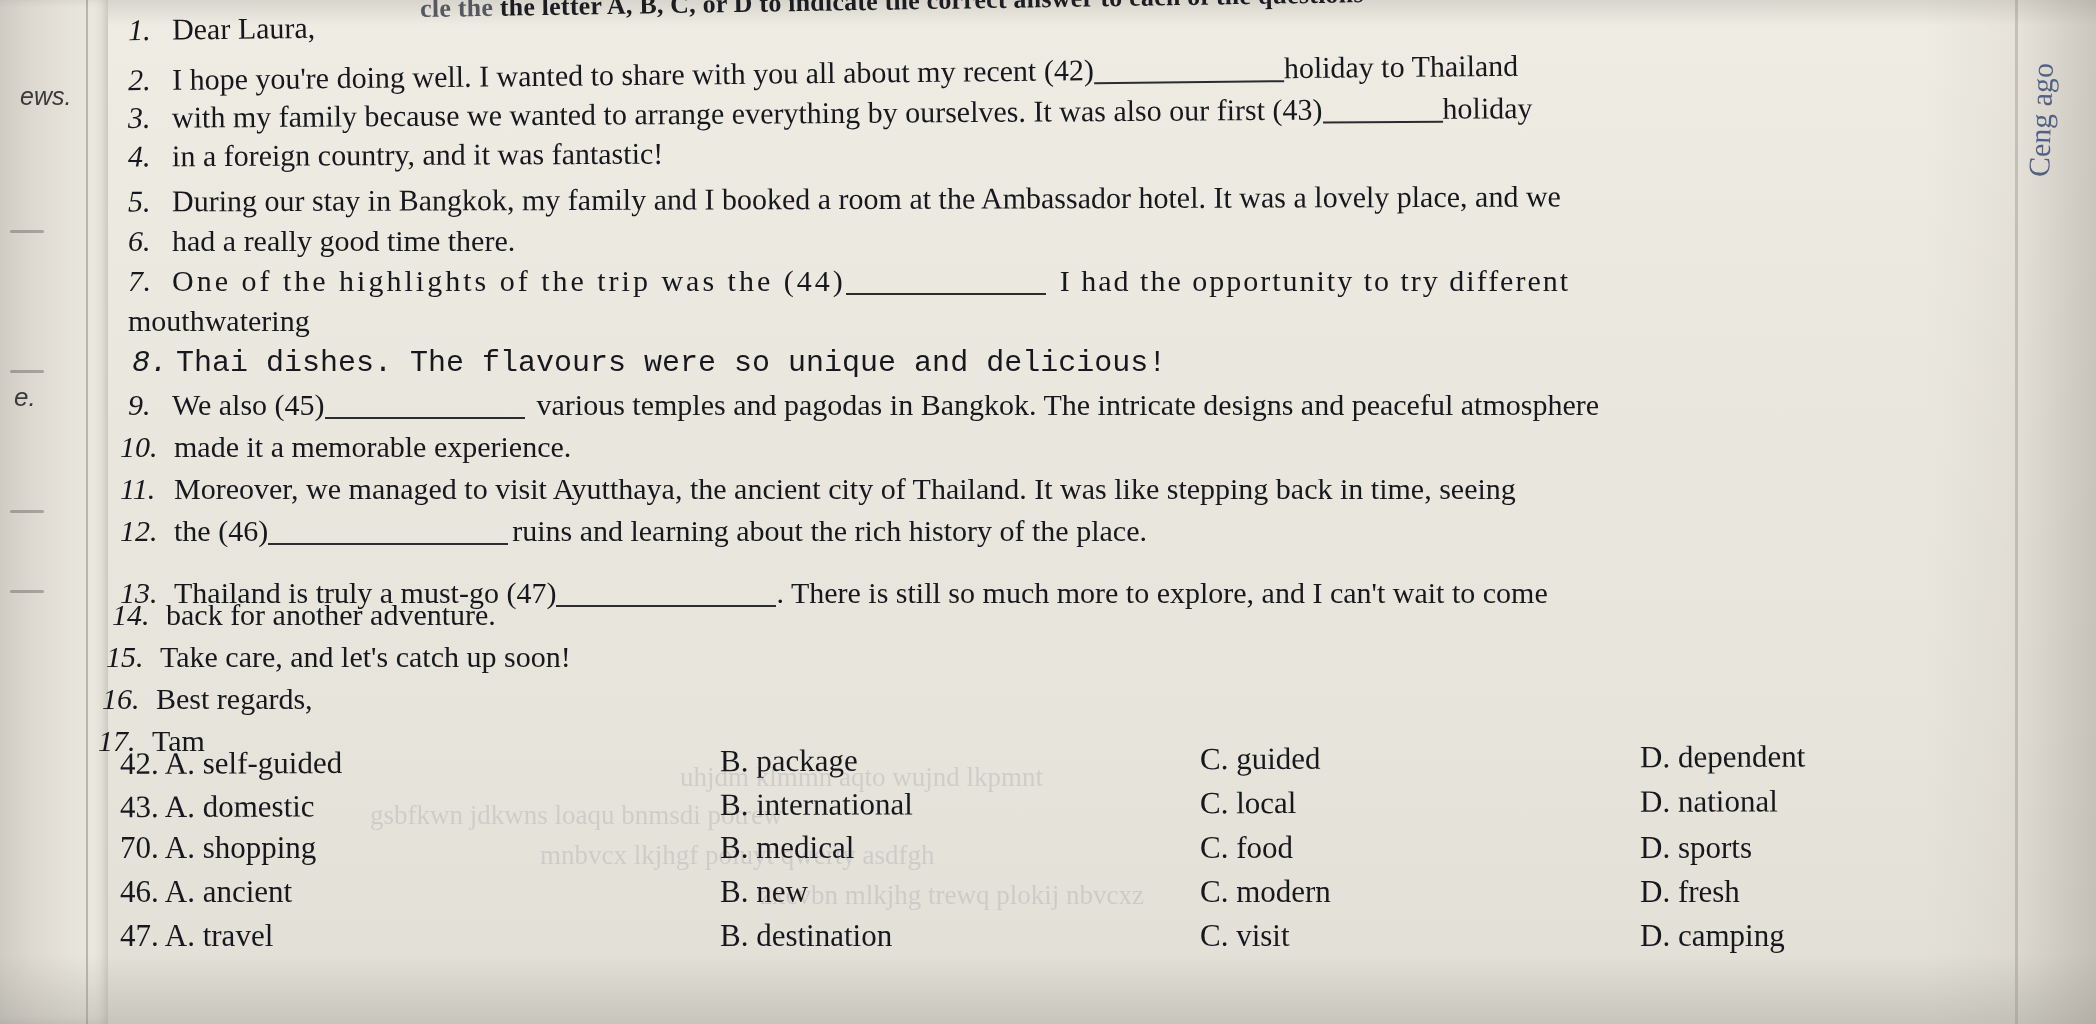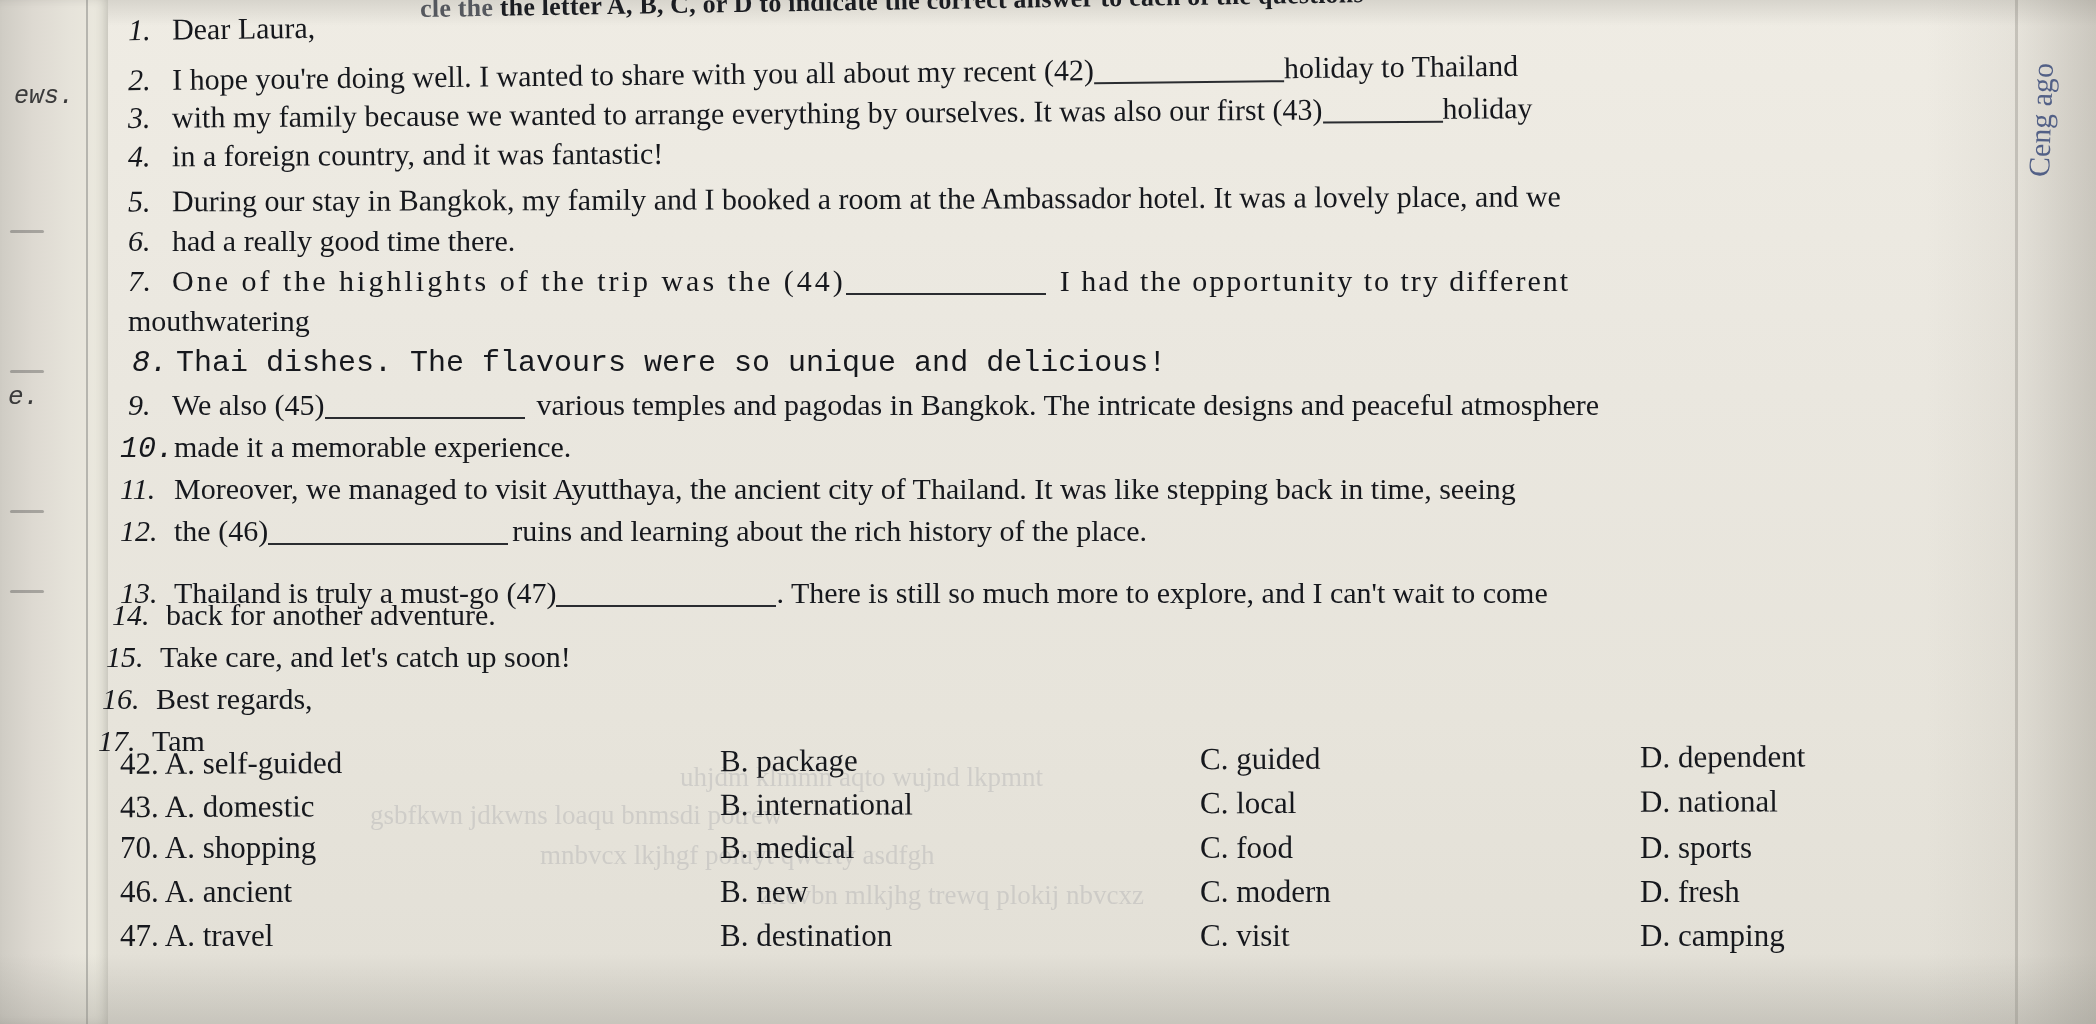--- a/index.html
+++ b/index.html
@@ -39,23 +39,24 @@
     border-radius: 2px;
   }
   .gutter-edge {
     position: absolute;
     left: 86px; top: 0;
     width: 2px; height: 1024px;
     background: rgba(90,90,90,0.35);
   }
   .margin-note {
     position: absolute;
-    font-family: Liberation Mono, monospace;
+    font-family: Liberation Sans, sans-serif;
     color: #3a3a3a;
     font-style: italic;
+    margin-left: 6px;
   }
   
   .right-shade {
     position: absolute;
     right: 0; top: 0;
     width: 170px; height: 1024px;
     background: linear-gradient(270deg, rgba(120,115,105,0.30) 0%, rgba(160,155,145,0.12) 45%, rgba(255,255,255,0) 100%);
     pointer-events: none;
   }
   .right-page-fold {
@@ -247,21 +248,21 @@
 
       <div class="line" style="top:340px; left:12px;font-family:Liberation Mono, monospace;">
         <span class="num">8.</span><span>Thai dishes. The flavours were so unique and delicious!</span>
       </div>
 
       <div class="line" style="top:382px; left:8px;">
         <span class="num">9.</span><span>We also (45)</span><span class="blank" style="width:200px;"></span><span style="margin-left:12px;">various temples and pagodas in Bangkok. The intricate designs and peaceful atmosphere</span>
       </div>
 
       <div class="line" style="top:424px; left:0px;">
-        <span class="num" style="min-width:54px;font-family:Liberation Mono, monospace;">10.</span><span>made it a memorable experience.</span>
+        <span class="num" style="min-width:54px;">10.</span><span>made it a memorable experience.</span>
       </div>
 
       <div class="line" style="top:466px; left:0px;">
         <span class="num" style="min-width:54px;">11.</span><span>Moreover, we managed to visit Ayutthaya, the ancient city of Thailand. It was like stepping back in time, seeing</span>
       </div>
 
       <div class="line" style="top:508px; left:0px;">
         <span class="num" style="min-width:54px;">12.</span><span>the (46)</span><span class="blank" style="width:240px;"></span><span style="margin-left:4px;">ruins and learning about the rich history of the place.</span>
       </div>
 

